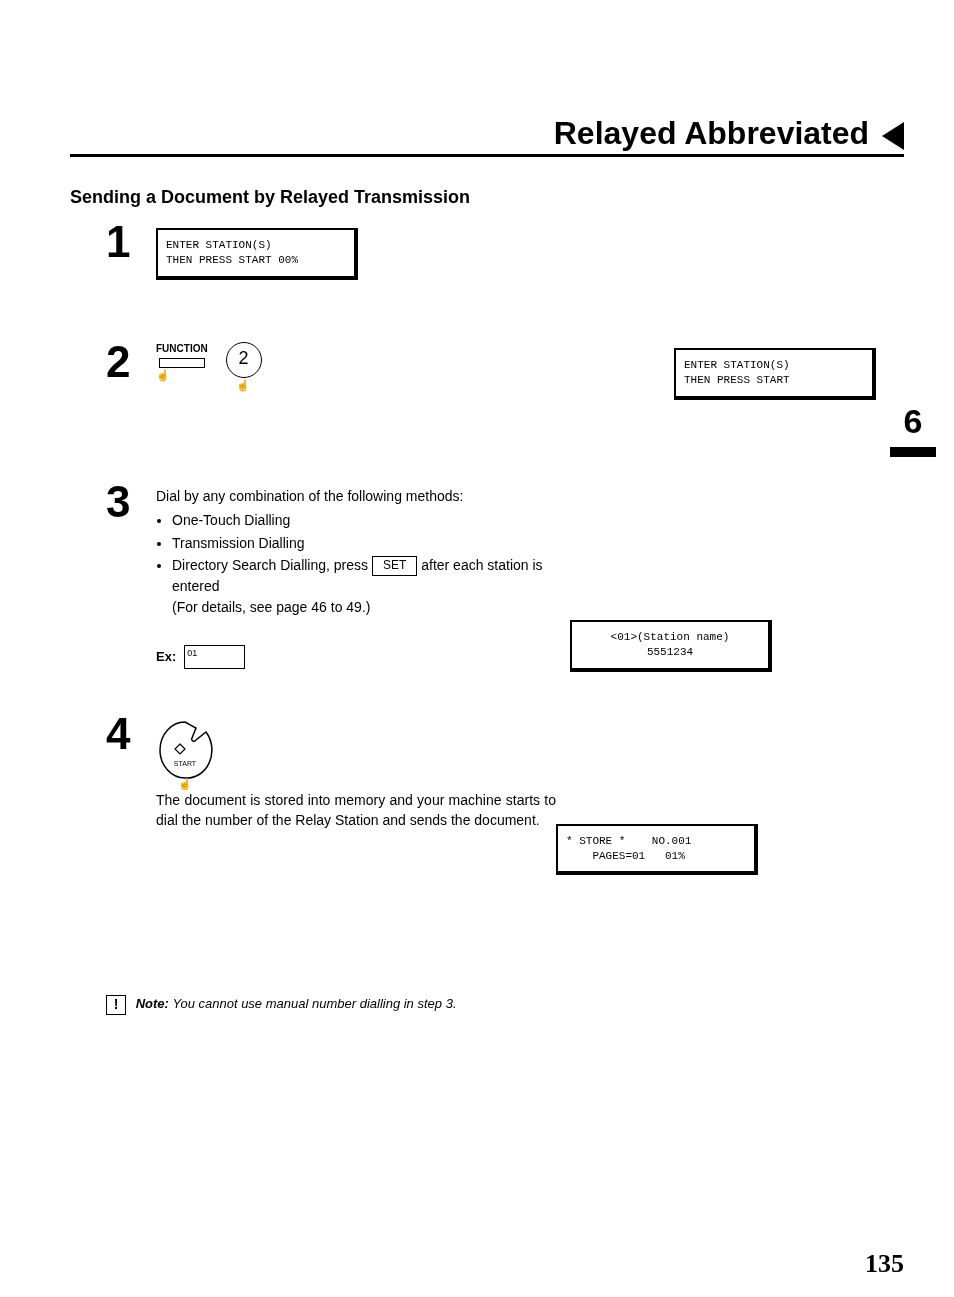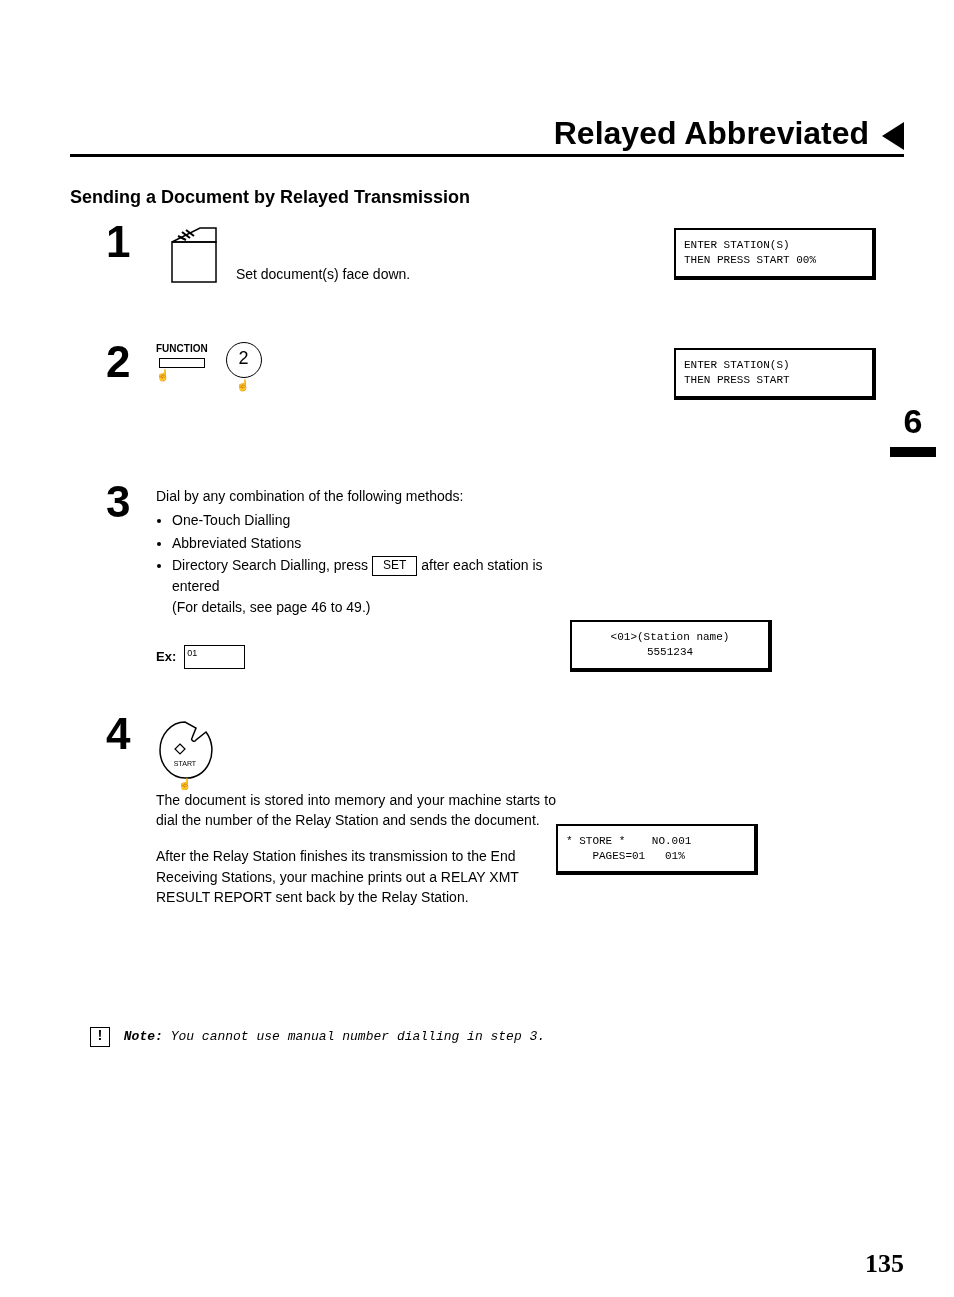--- a/index.html
+++ b/index.html
@@ -138,23 +138,22 @@
   .start-key {
     width:58px;height:62px;
     position:relative;
   }
   .start-key svg{display:block;}
   ul.tight { margin:4px 0 0 2px; padding-left:14px; }
   ul.tight li { margin-bottom:2px; }
   .ex-label { font-weight:bold; font-size:13px; margin-right:4px; }
   .note-row {
     margin-top: 120px;
-    margin-left: 20px;
+    margin-left: 36px;
     font-size: 13px;
-    font-family: Liberation Mono, monospace;
   }
   .note-icon {
     display:inline-block;
     border:1.5px solid #000;
     width:18px;height:18px;
     text-align:center;
     font-weight:bold;
     line-height:17px;
     vertical-align:middle;
     margin-right:6px;
@@ -184,32 +183,20 @@
   <div class="section-title">Sending a Document by Relayed Transmission</div>
 
 
   <div class="side-tab">
     <div>6</div>
     <div class="side-bar"></div>
   </div>
 
   <div class="step-row">
     <div class="step-num">1</div>
-    <div class="step-body">
-      <span class="doc-icon">
-        <svg width="70" height="58">
-          <rect x="16" y="16" width="44" height="40" fill="none" stroke="#000" stroke-width="1.5"></rect>
-          <polygon points="16,16 44,2 60,2 60,16" fill="none" stroke="#000" stroke-width="1.5"></polygon>
-          <line x1="22" y1="10" x2="30" y2="14" stroke="#000" stroke-width="2"></line>
-          <line x1="26" y1="6" x2="34" y2="12" stroke="#000" stroke-width="2"></line>
-          <line x1="30" y1="4" x2="38" y2="10" stroke="#000" stroke-width="2"></line>
-        </svg>
-      </span>
-      <span>Set document(s) face down.</span>
-    </div>
     <div class="step-right">
       <div class="lcd">ENTER STATION(S)
 THEN PRESS START 00%</div>
     </div>
   </div>
 
   <div class="step-row" style="margin-bottom:70px;">
     <div class="step-num">2</div>
     <div class="step-body" style="padding-top:2px;">
       <span class="func-key">
@@ -229,21 +216,21 @@
 THEN PRESS START</div>
     </div>
   </div>
 
   <div class="step-row" style="margin-bottom:40px;">
     <div class="step-num">3</div>
     <div class="step-body" style="max-width:400px;">
       <div>Dial by any combination of the following methods:</div>
       <ul class="tight">
         <li>One-Touch Dialling</li>
-        <li>Abbreviated Stations</li>
+        <li>Transmission Dialling</li>
         <li>
           <span>Directory Search Dialling, press </span><span class="btn-box">SET</span><span> after each station is entered</span>
           <div>(For details, see page 46 to 49.)</div>
         </li>
       </ul>
       <div style="margin-top:28px;">
         <span class="ex-label">Ex:</span>
         <span class="small-box">01</span>
       </div>
     </div>
@@ -258,21 +245,20 @@
     <div class="step-body" style="max-width:400px;">
       <div class="start-key">
         <svg width="58" height="72">
           <path d="M29 4 A25 28 0 1 0 29 60 A25 28 0 0 0 50 14 L40 22 A 2 2 0 0 1 36 20 L40 10 Z" fill="none" stroke="#000" stroke-width="1.5"></path>
           <path d="M24 26 l5 5 l-5 5 l-5 -5 z" fill="none" stroke="#000" stroke-width="1.2"></path>
           <text x="29" y="48" font-size="7" text-anchor="middle" font-family="Arial">START</text>
           <text x="29" y="70" font-size="11" text-anchor="middle">☝</text>
         </svg>
       </div>
       <div style="margin-top:10px;text-align:justify;">The document is stored into memory and your machine starts to dial the number of the Relay Station and sends the document.</div>
-      <div style="margin-top:16px;">After the Relay Station finishes its transmission to the End Receiving Stations, your machine prints out a RELAY XMT RESULT REPORT sent back by the Relay Station.</div>
     </div>
     <div class="step-right" style="padding-top:112px;">
       <div class="lcd">* STORE *    NO.001
     PAGES=01   01%</div>
     </div>
   </div>
 
   <div class="note-row">
     <span class="note-icon">!</span>
     <span class="note-label">Note:</span>

